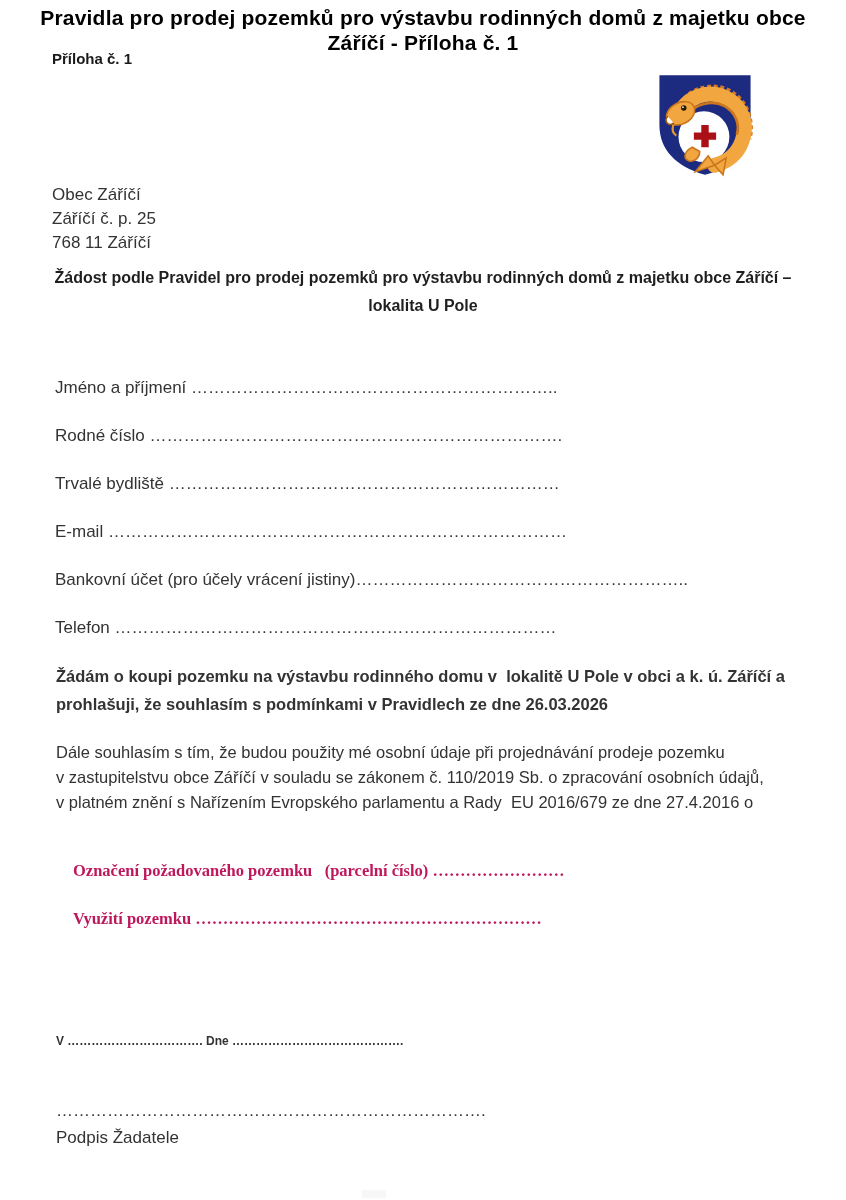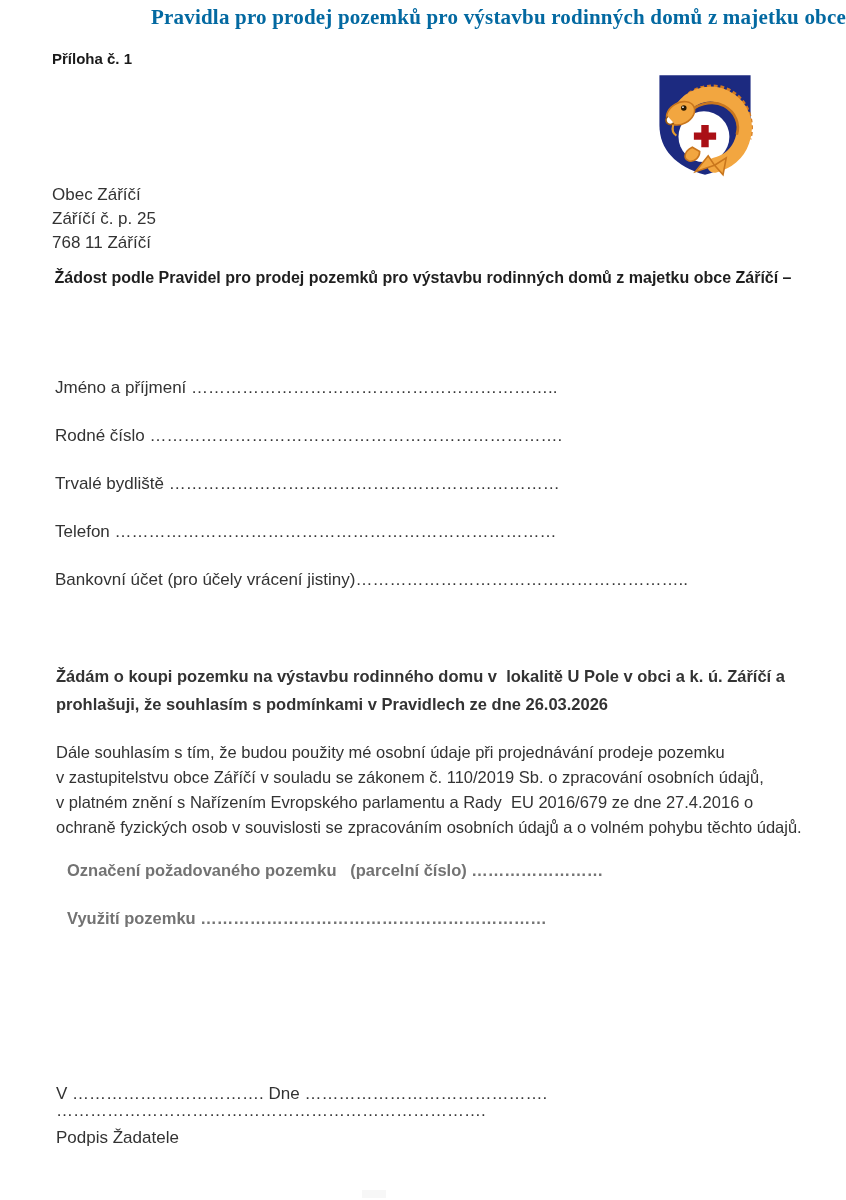--- a/index.html
+++ b/index.html
@@ -8,25 +8,25 @@
     background: #ffffff;
     position: relative;
     overflow: hidden;
     font-family: "Liberation Sans", "DejaVu Sans", sans-serif;
     color: #333333;
   }
   .pre { white-space: pre-wrap; }
 
   .doc-title {
     position: absolute; top: 5px; left: 0; right: 0;
-    text-align: right;
-    font-family: Liberation Serif, serif;
+    text-align: center;
+    font-family: Liberation Sans, sans-serif;
     font-weight: 700;
     font-size: 21px; line-height: 25px;
-    color: #0369a1;
+    color: #000000;
     letter-spacing: 0.2px;
   }
 
   .attachment {
     position: absolute; top: 50px; left: 52px;
     font-weight: 700; font-size: 15px; color: #1a1a1a;
   }
 
   .emblem { position: absolute; top: 72px; left: 650px; width: 110px; height: 106px; }
   .emblem svg { width: 100%; height: 100%; display: block; }
@@ -47,42 +47,43 @@
   .field-row { line-height: 27px; margin-bottom: 21px; }
 
   .para {
     position: absolute; left: 56px;
     font-size: 16.5px; color: #333333;
   }
   .para1 { top: 662px; width: 760px; line-height: 28px; font-weight: bold; }
   .para2 { top: 740px; width: 790px; line-height: 25px; }
 
   .bold-fields {
-    position: absolute; top: 857px; left: 67px;
-    font-size: 16.5px; font-weight: 700; color: #737373;
+    position: absolute; top: 857px; left: 73px;
+    font-size: 16.5px; font-weight: 700; color: #be185d; font-family: Liberation Serif, serif;
   }
   .bold-fields .field-row { line-height: 27px; margin-bottom: 21px; }
 
   .place-date {
-    position: absolute; top: 1080px; left: 56px;
-    font-size: 17px; line-height: 27px;
+    position: absolute; top: 1028px; left: 56px;
+    font-size: 12px; line-height: 27px; font-weight: bold;
   }
 
   .signature { position: absolute; top: 1097px; left: 56px; font-size: 17px; line-height: 27px; }
 
   .scan-artifact {
     position: absolute; left: 362px; top: 1190px;
     width: 24px; height: 8px; background: #f7f7f7;
   }
 </style>
 </head>
 <body>
 
 <div class="doc-title">
   <div class="pre">Pravidla pro prodej pozemků pro výstavbu rodinných domů z majetku obce</div>
+  <div class="pre">Záříčí - Příloha č. 1</div>
 </div>
 
 <div class="attachment pre">Příloha č. 1</div>
 
 <div class="emblem">
   <svg viewBox="0 0 100 100">
     <path d="M7 3 H93 V50 C93 73 78 89 50 97 C22 89 7 73 7 50 Z" fill="#1c2a80"></path>
     <circle cx="49" cy="61" r="24" fill="#ffffff"></circle>
     <path d="M28 31 C36 15 60 10 75 20 C89 29 95 46 91 63" fill="none" stroke="#d4791f" stroke-width="6" stroke-dasharray="3.5 2.5"></path>
     <path d="M25 42 C31 24 52 16 69 24 C85 32 91 49 85 65 C81 77 71 85 59 88" fill="none" stroke="#f2a640" stroke-width="14" stroke-linecap="round"></path>
@@ -100,50 +101,53 @@
 </div>
 
 <div class="address">
   <div class="pre">Obec Záříčí</div>
   <div class="pre">Záříčí č. p. 25</div>
   <div class="pre">768 11 Záříčí</div>
 </div>
 
 <div class="heading">
   <div class="pre">Žádost podle Pravidel pro prodej pozemků pro výstavbu rodinných domů z majetku obce Záříčí –</div>
+  <div class="pre">lokalita U Pole</div>
 </div>
 
 <div class="fields">
   <div class="field-row">
     <span class="pre">Jméno a příjmení </span><span class="pre">………………………………………………………..</span>
   </div>
   <div class="field-row">
     <span class="pre">Rodné číslo </span><span class="pre">……………………………………………………………….</span>
   </div>
   <div class="field-row">
     <span class="pre">Trvalé bydliště </span><span class="pre">……………………………………………………………</span>
   </div>
   <div class="field-row">
-    <span class="pre">Telefon </span><span class="pre">……………………………………………………………………</span>
+    <span class="pre">E-mail </span><span class="pre">………………………………………………………………………</span>
   </div>
   <div class="field-row">
     <span class="pre">Bankovní účet (pro účely vrácení jistiny)</span><span class="pre">…………………………………………………..</span>
+  </div>
+  <div class="field-row">
+    <span class="pre">Telefon </span><span class="pre">……………………………………………………………………</span>
   </div>
 </div>
 
 <div class="para para1">
   <div class="pre">Žádám o koupi pozemku na výstavbu rodinného domu v  lokalitě U Pole v obci a k. ú. Záříčí a</div>
   <div class="pre">prohlašuji, že souhlasím s podmínkami v Pravidlech ze dne 26.03.2026</div>
 </div>
 
 <div class="para para2">
   <div class="pre">Dále souhlasím s tím, že budou použity mé osobní údaje při projednávání prodeje pozemku</div>
   <div class="pre">v zastupitelstvu obce Záříčí v souladu se zákonem č. 110/2019 Sb. o zpracování osobních údajů,</div>
   <div class="pre">v platném znění s Nařízením Evropského parlamentu a Rady  EU 2016/679 ze dne 27.4.2016 o</div>
-  <div class="pre">ochraně fyzických osob v souvislosti se zpracováním osobních údajů a o volném pohybu těchto údajů.</div>
 </div>
 
 <div class="bold-fields">
   <div class="field-row">
     <span class="pre">Označení požadovaného pozemku   (parcelní číslo) </span><span class="pre">……………………</span>
   </div>
   <div class="field-row">
     <span class="pre">Využití pozemku </span><span class="pre">………………………………………………………</span>
   </div>
 </div>

